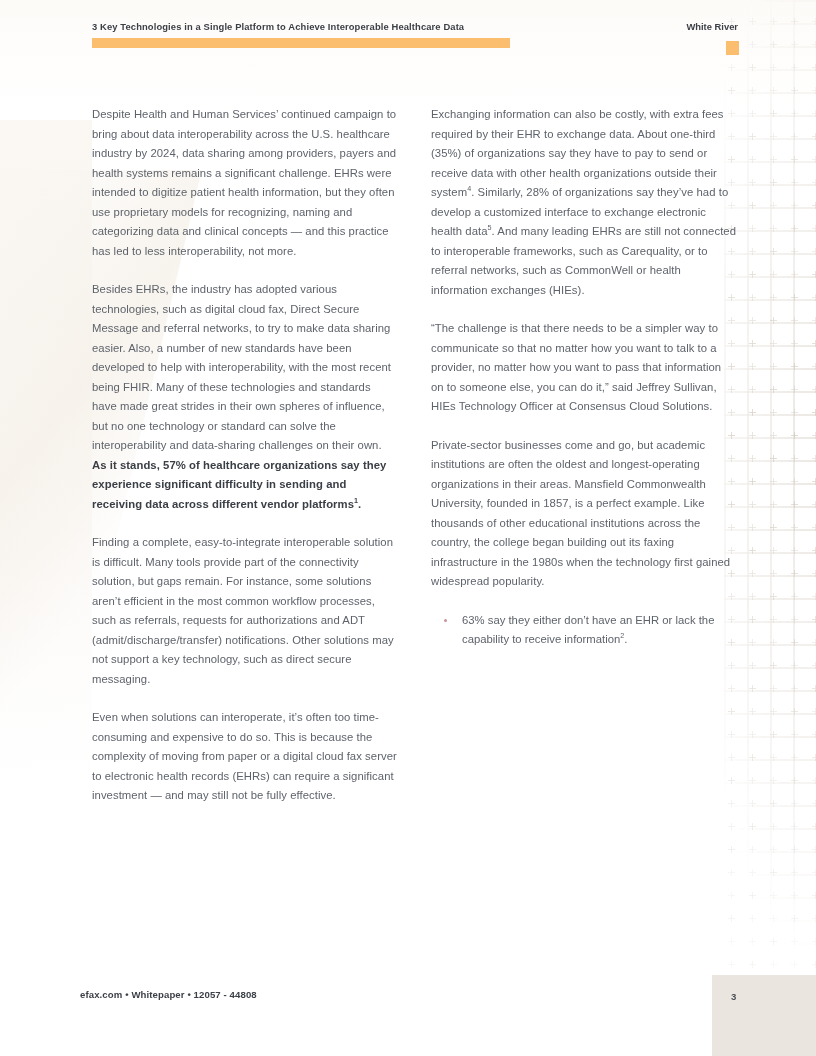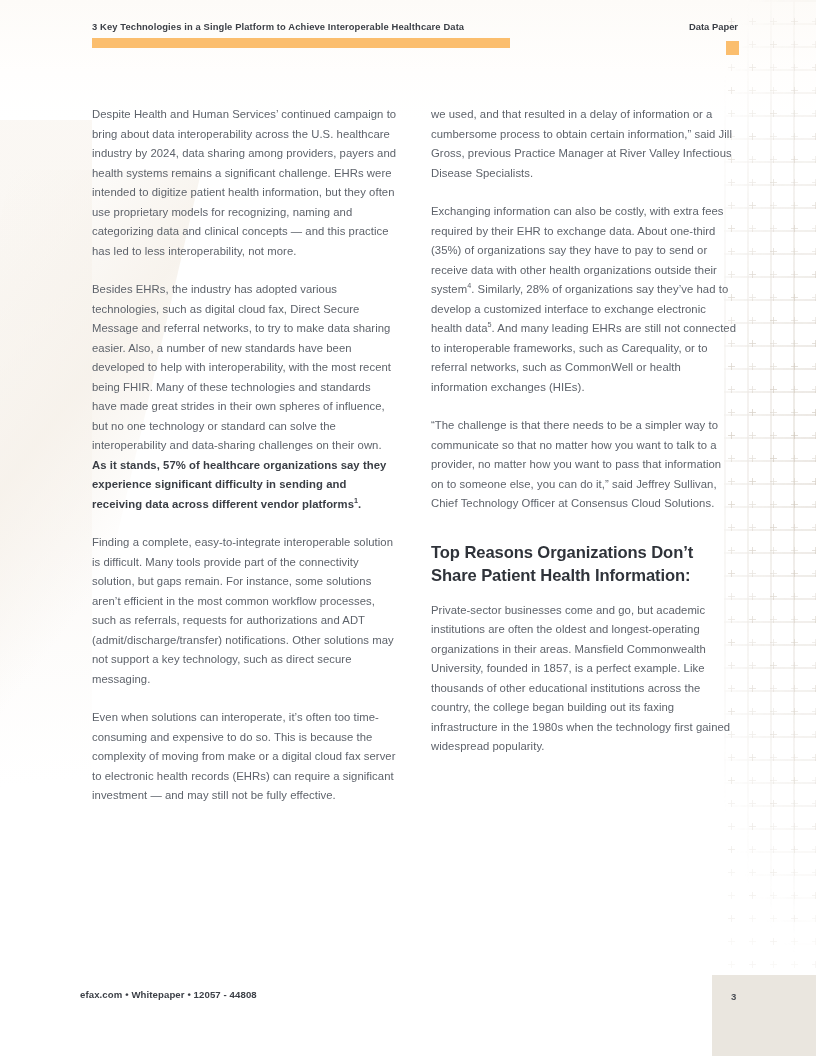--- a/index.html
+++ b/index.html
@@ -425,48 +425,47 @@
       <i style="left: 88px; top: 1030px; opacity: 0.114;"></i>
       <i style="left: 4px; top: 1053px; opacity: 0.088;"></i>
       <i style="left: 25px; top: 1053px; opacity: 0.061;"></i>
       <i style="left: 46px; top: 1053px; opacity: 0.061;"></i>
       <i style="left: 67px; top: 1053px; opacity: 0.088;"></i>
       <i style="left: 88px; top: 1053px; opacity: 0.061;"></i>
     </div>
 
   <div class="header">
     <div class="header-title">3 Key Technologies in a Single Platform to Achieve Interoperable Healthcare Data</div>
-    <div class="header-kicker">Data Paper</div>
+    <div class="header-kicker">White River</div>
   </div>
   <div class="header-rule"></div>
   <div class="header-square"></div>
 
   <div class="content">
 
     <div class="col">
       <p class="body">Despite Health and Human Services’ continued campaign to bring about data interoperability across the U.S. healthcare industry by 2024, data sharing among providers, payers and health systems remains a significant challenge. EHRs were intended to digitize patient health information, but they often use proprietary models for recognizing, naming and categorizing data and clinical concepts — and this practice has led to less interoperability, not more.</p>
 
       <p class="body"><span>Besides EHRs, the industry has adopted various technologies, such as digital cloud fax, Direct Secure Message and referral networks, to try to make data sharing easier. Also, a number of new standards have been developed to help with interoperability, with the most recent being FHIR. Many of these technologies and standards have made great strides in their own spheres of influence, but no one technology or standard can solve the interoperability and data-sharing challenges on their own. </span><span class="bold-run">As it stands, 57% of healthcare organizations say they experience significant difficulty in sending and receiving data across different vendor platforms</span><sup class="bold-run">1</sup><span class="bold-run">.</span></p>
 
       <p class="body">Finding a complete, easy-to-integrate interoperable solution is difficult. Many tools provide part of the connectivity solution, but gaps remain. For instance, some solutions aren’t efficient in the most common workflow processes, such as referrals, requests for authorizations and ADT (admit/discharge/transfer) notifications. Other solutions may not support a key technology, such as direct secure messaging.</p>
-      <p class="body">Even when solutions can interoperate, it’s often too time-consuming and expensive to do so. This is because the complexity of moving from make or a digital cloud fax server to electronic health records (EHRs) can require a significant investment — and may still not be fully effective.</p>
+      <p class="body">Even when solutions can interoperate, it’s often too time-consuming and expensive to do so. This is because the complexity of moving from paper or a digital cloud fax server to electronic health records (EHRs) can require a significant investment — and may still not be fully effective.</p>
     </div>
 
     <div class="col">
-      <p class="body">we used, and that resulted in a delay of information or a cumbersome process to obtain certain information,” said Jill Gross, previous Practice Manager at River Valley Infectious Disease Specialists.</p>
 
       <p class="body"><span>Exchanging information can also be costly, with extra fees required by their EHR to exchange data. About one-third (35%) of organizations say they have to pay to send or receive data with other health organizations outside their system</span><sup>4</sup><span>. Similarly, 28% of organizations say they’ve had to develop a customized interface to exchange electronic health data</span><sup>5</sup><span>. And many leading EHRs are still not connected to interoperable frameworks, such as Carequality, or to referral networks, such as CommonWell or health information exchanges (HIEs).</span></p>
 
-      <p class="body">“The challenge is that there needs to be a simpler way to communicate so that no matter how you want to talk to a provider, no matter how you want to pass that information on to someone else, you can do it,” said Jeffrey Sullivan, Chief Technology Officer at Consensus Cloud Solutions.</p>
-
-      <h2 class="section-heading">Top Reasons Organizations Don’t Share Patient Health Information:</h2>
+      <p class="body">“The challenge is that there needs to be a simpler way to communicate so that no matter how you want to talk to a provider, no matter how you want to pass that information on to someone else, you can do it,” said Jeffrey Sullivan, HIEs Technology Officer at Consensus Cloud Solutions.</p>
+
 
       <p class="body">Private-sector businesses come and go, but academic institutions are often the oldest and longest-operating organizations in their areas. Mansfield Commonwealth University, founded in 1857, is a perfect example. Like thousands of other educational institutions across the country, the college began building out its faxing infrastructure in the 1980s when the technology first gained widespread popularity.</p>
 
       <ul class="bullets">
+        <li><span>63% say they either don’t have an EHR or lack the capability to receive information</span><sup>2</sup><span>.</span></li>
       </ul>
     </div>
 
   </div>
 
   <div class="page-number-box"></div>
   <div class="footer-text">efax.com • Whitepaper • 12057 - 44808</div>
   <div class="page-number">3</div>
 
 </div>

